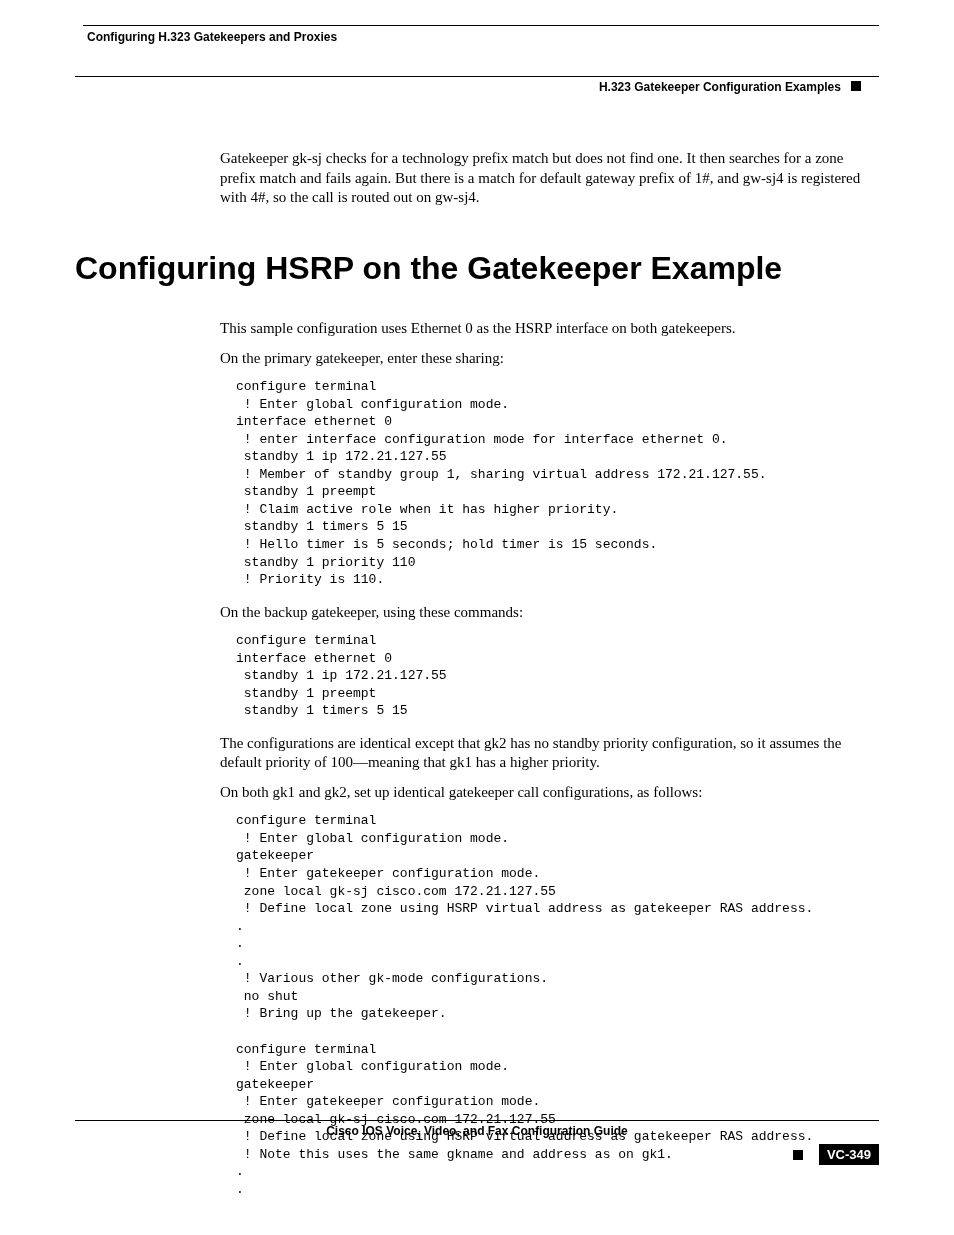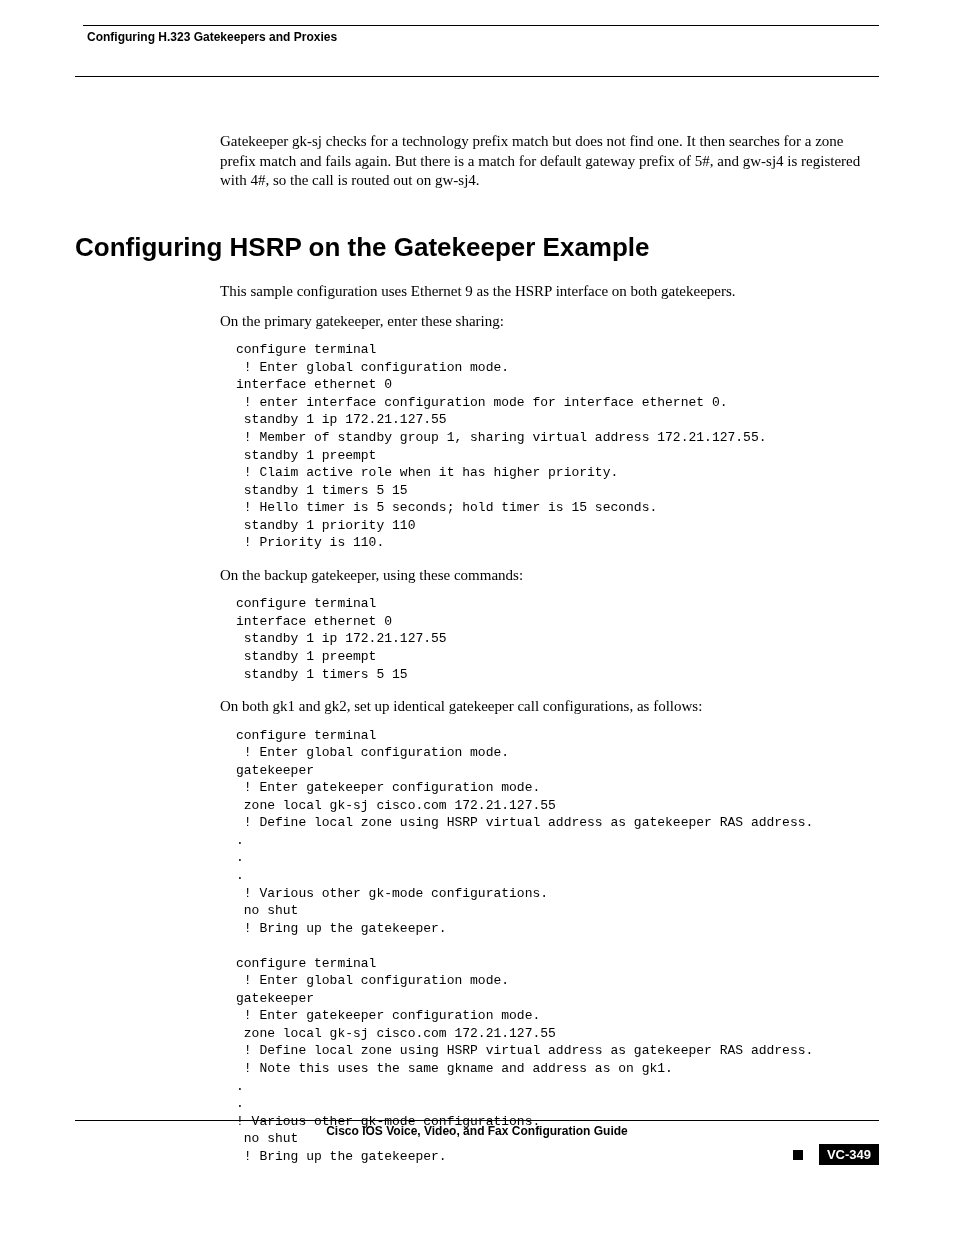--- a/index.html
+++ b/index.html
@@ -59,22 +59,22 @@
     margin-top: 55px;
     font-size: 15px;
     line-height: 1.3;
   }
   .para {
     margin: 0 0 10px 0;
   }
   h2.section {
     font-family: Arial, Helvetica, sans-serif;
     font-weight: bold;
-    font-size: 26px;
-    margin: 40px 0 18px -145px;
+    font-size: 32px;
+    margin: 40px 0 30px -145px;
     letter-spacing: 0px;
   }
   pre.code {
     font-family: "Courier New", Courier, monospace;
     font-size: 13px;
     line-height: 1.35;
     margin: 8px 0 14px 16px;
     white-space: pre;
   }
   .footer {
@@ -125,27 +125,31 @@
 <body>
 
 <div class="page">
 
   <div class="top-rule"></div>
   <div class="header-row">
     <div class="header-left">Configuring H.323 Gatekeepers and Proxies</div>
   </div>
 
   <div class="sub-rule"></div>
+  <div class="sub-header">
+    <span>H.323 Gatekeeper Configuration Examples</span>
+    &nbsp;&nbsp;<span class="black-square"></span>
+  </div>
 
   <div class="body">
-    <p class="para">Gatekeeper gk-sj checks for a technology prefix match but does not find one. It then searches for a zone prefix match and fails again. But there is a match for default gateway prefix of 5#, and gw-sj4 is registered with 4#, so the call is routed out on gw-sj4.</p>
+    <p class="para">Gatekeeper gk-sj checks for a technology prefix match but does not find one. It then searches for a zone prefix match and fails again. But there is a match for default gateway prefix of 1#, and gw-sj4 is registered with 4#, so the call is routed out on gw-sj4.</p>
 
     <h2 class="section">Configuring HSRP on the Gatekeeper Example</h2>
 
-    <p class="para">This sample configuration uses Ethernet 9 as the HSRP interface on both gatekeepers.</p>
+    <p class="para">This sample configuration uses Ethernet 0 as the HSRP interface on both gatekeepers.</p>
     <p class="para">On the primary gatekeeper, enter these sharing:</p>
     <pre class="code">configure terminal
  ! Enter global configuration mode.
 interface ethernet 0
  ! enter interface configuration mode for interface ethernet 0.
  standby 1 ip 172.21.127.55
  ! Member of standby group 1, sharing virtual address 172.21.127.55.
  standby 1 preempt
  ! Claim active role when it has higher priority.
  standby 1 timers 5 15
@@ -153,20 +157,21 @@
  standby 1 priority 110
  ! Priority is 110.</pre>
 
     <p class="para">On the backup gatekeeper, using these commands:</p>
     <pre class="code">configure terminal
 interface ethernet 0
  standby 1 ip 172.21.127.55
  standby 1 preempt
  standby 1 timers 5 15</pre>
 
+    <p class="para">The configurations are identical except that gk2 has no standby priority configuration, so it assumes the default priority of 100—meaning that gk1 has a higher priority.</p>
     <p class="para">On both gk1 and gk2, set up identical gatekeeper call configurations, as follows:</p>
     <pre class="code">configure terminal
  ! Enter global configuration mode.
 gatekeeper
  ! Enter gatekeeper configuration mode.
  zone local gk-sj cisco.com 172.21.127.55
  ! Define local zone using HSRP virtual address as gatekeeper RAS address.
 .
 .
 .

